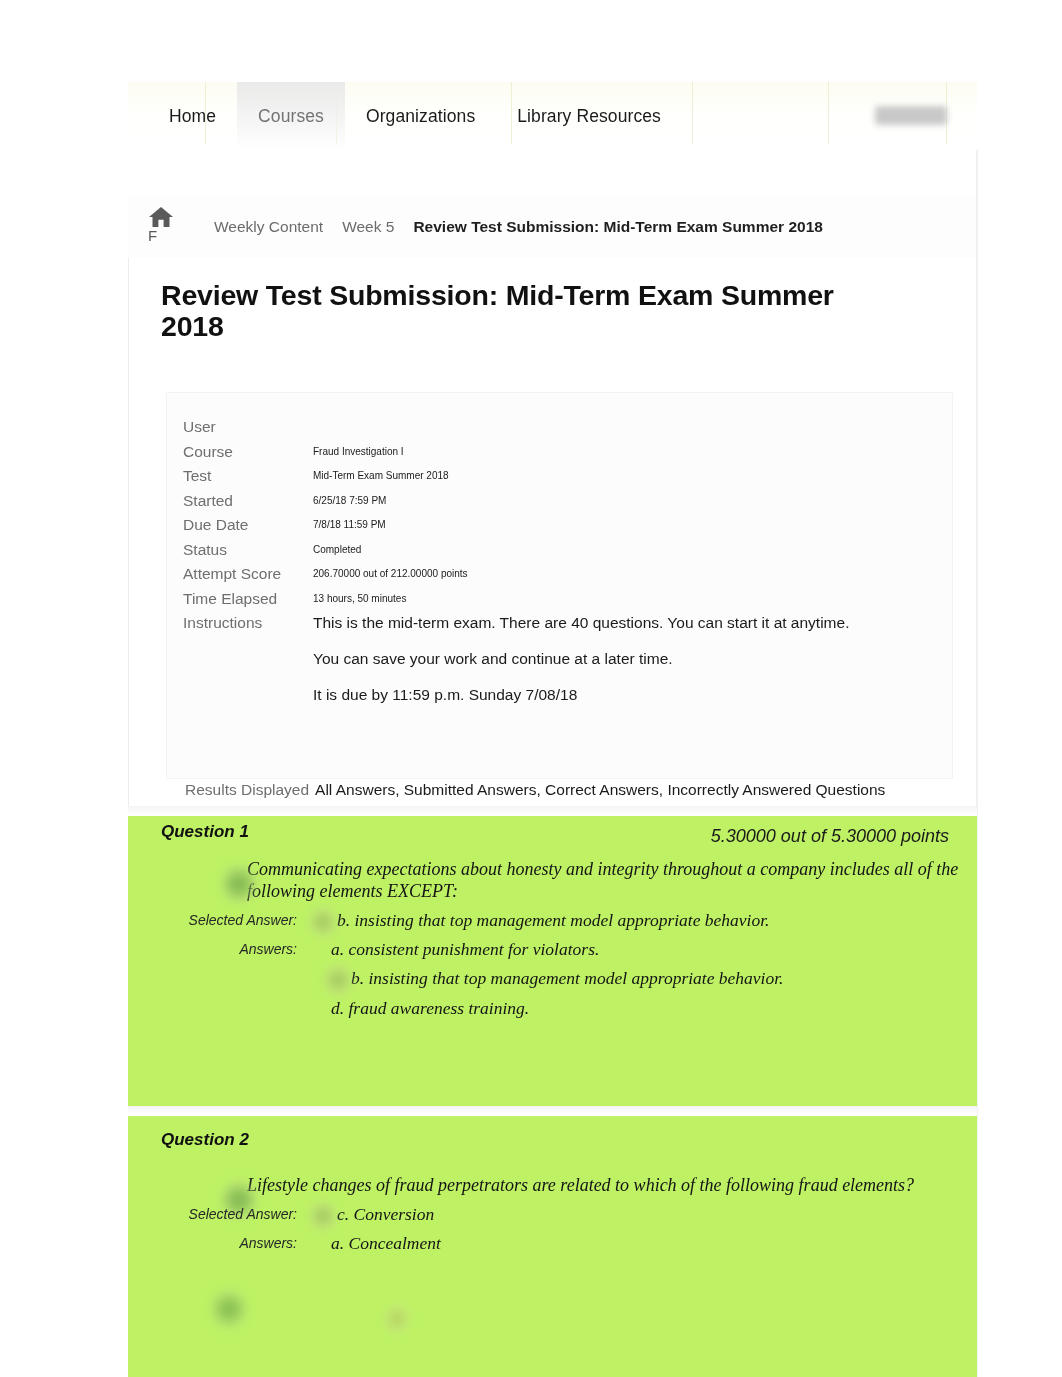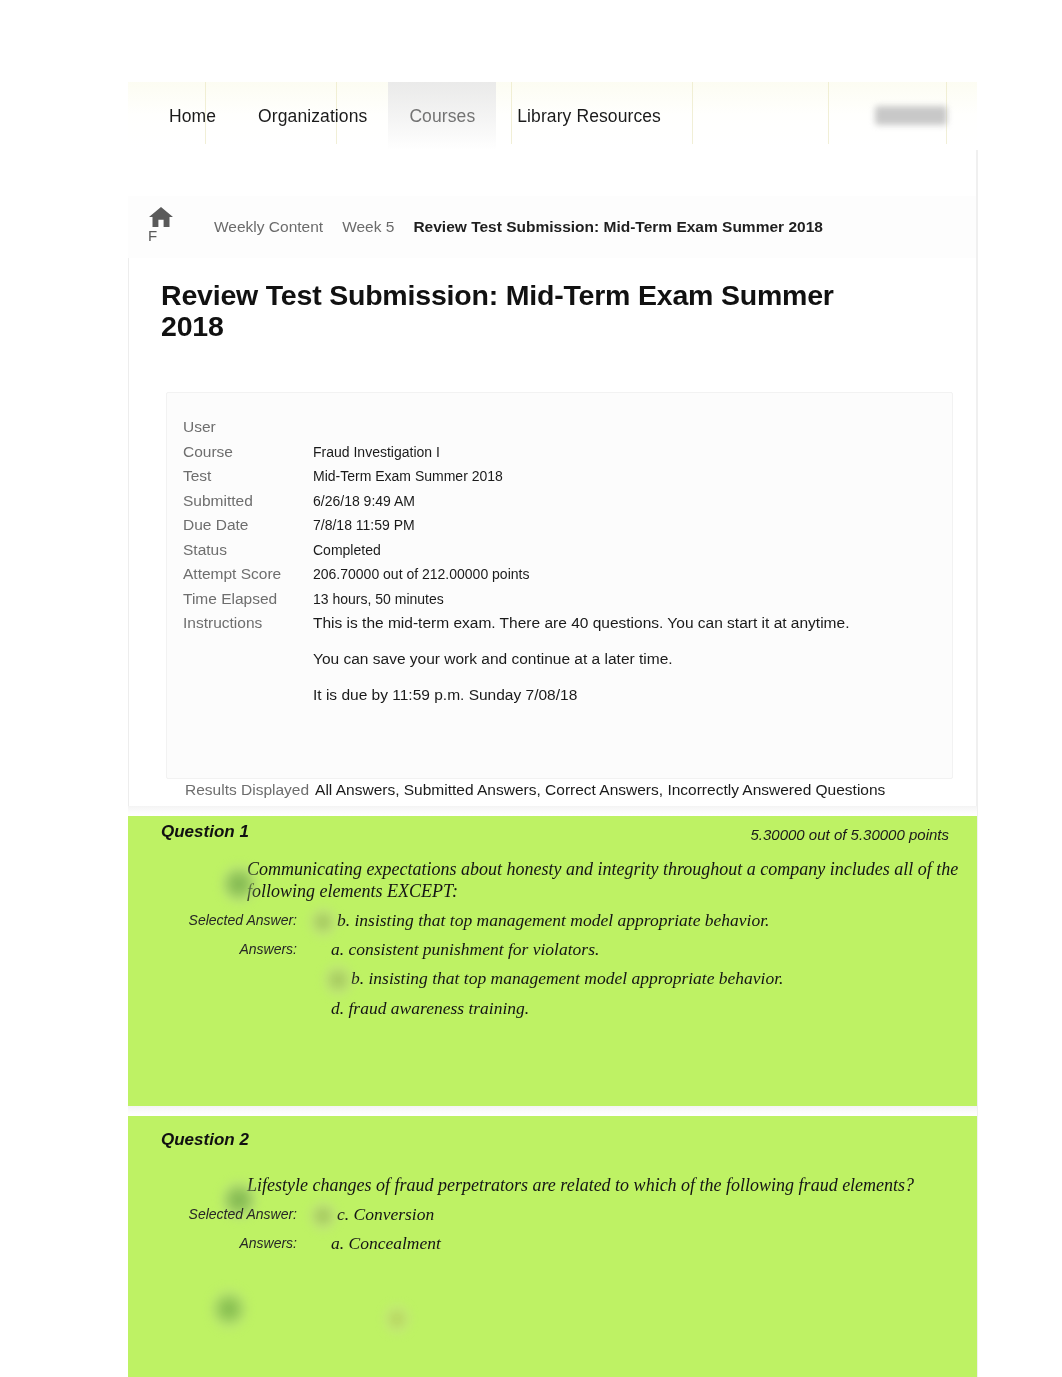--- a/index.html
+++ b/index.html
@@ -194,21 +194,21 @@
     margin-bottom: 6.5px;
   }
   .info-label {
     width: 130px;
     flex: 0 0 130px;
     font-size: 15.5px;
     color: #6e6e6e;
     line-height: 18px;
   }
   .info-value {
-    font-size: 14px;
+    font-size: 10px;
     color: #1a1a1a;
     line-height: 18px;
   }
   .info-row.instructions { margin-top: 2px; }
   .instr-block { }
   .instr-para {
     font-size: 15.5px;
     color: #1a1a1a;
     line-height: 18px;
     margin-bottom: 18px;
@@ -253,21 +253,21 @@
     left: 33px;
     top: 16px;
     font-size: 17px;
     font-weight: bold;
     color: #111111;
   }
   .q-score {
     position: absolute;
     right: 28px;
     top: 20px;
-    font-size: 15px;
+    font-size: 18px;
     color: #1a1a1a;
     white-space: nowrap;
   }
   .q-body {
     position: absolute;
     left: 33px;
     top: 52px;
     width: 800px;
   }
   .q-prompt-row {
@@ -403,22 +403,22 @@
   <div class="global-nav">
     <div class="nav-tint"></div>
     <div class="nav-divider" style="left:77px;"></div>
     <div class="nav-divider" style="left:208px;"></div>
     <div class="nav-divider" style="left:383px;"></div>
     <div class="nav-divider" style="left:564px;"></div>
     <div class="nav-divider" style="left:700px;"></div>
     <div class="nav-divider" style="left:818px;"></div>
 
     <div class="nav-item" style="margin-left:20px;">Home</div>
+    <div class="nav-item active">Courses</div>
     <div class="nav-item">Organizations</div>
-    <div class="nav-item active">Courses</div>
     <div class="nav-item">Library Resources</div>
 
     <div class="nav-redacted"></div>
   </div>
 
   <div class="breadcrumb-bar">
     <div class="home-icon-wrap">
       <svg width="26" height="22" viewBox="0 0 26 22">
         <path d="M13 1 L25 11 L21.5 11 L21.5 21 L15.6 21 L15.6 13.8 L10.4 13.8 L10.4 21 L4.5 21 L4.5 11 L1 11 Z" fill="#5a5a5a"></path>
       </svg>
@@ -446,22 +446,22 @@
     </div>
     <div class="info-row">
       <div class="info-label">Course</div>
       <div class="info-value">Fraud Investigation I</div>
     </div>
     <div class="info-row">
       <div class="info-label">Test</div>
       <div class="info-value">Mid-Term Exam Summer 2018</div>
     </div>
     <div class="info-row">
-      <div class="info-label">Submitted</div>
-      <div class="info-value">6/26/18 9:49 AM</div>
+      <div class="info-label">Started</div>
+      <div class="info-value">6/25/18 7:59 PM</div>
     </div>
     <div class="info-row">
       <div class="info-label">Due Date</div>
       <div class="info-value">7/8/18 11:59 PM</div>
     </div>
     <div class="info-row">
       <div class="info-label">Status</div>
       <div class="info-value">Completed</div>
     </div>
     <div class="info-row">

